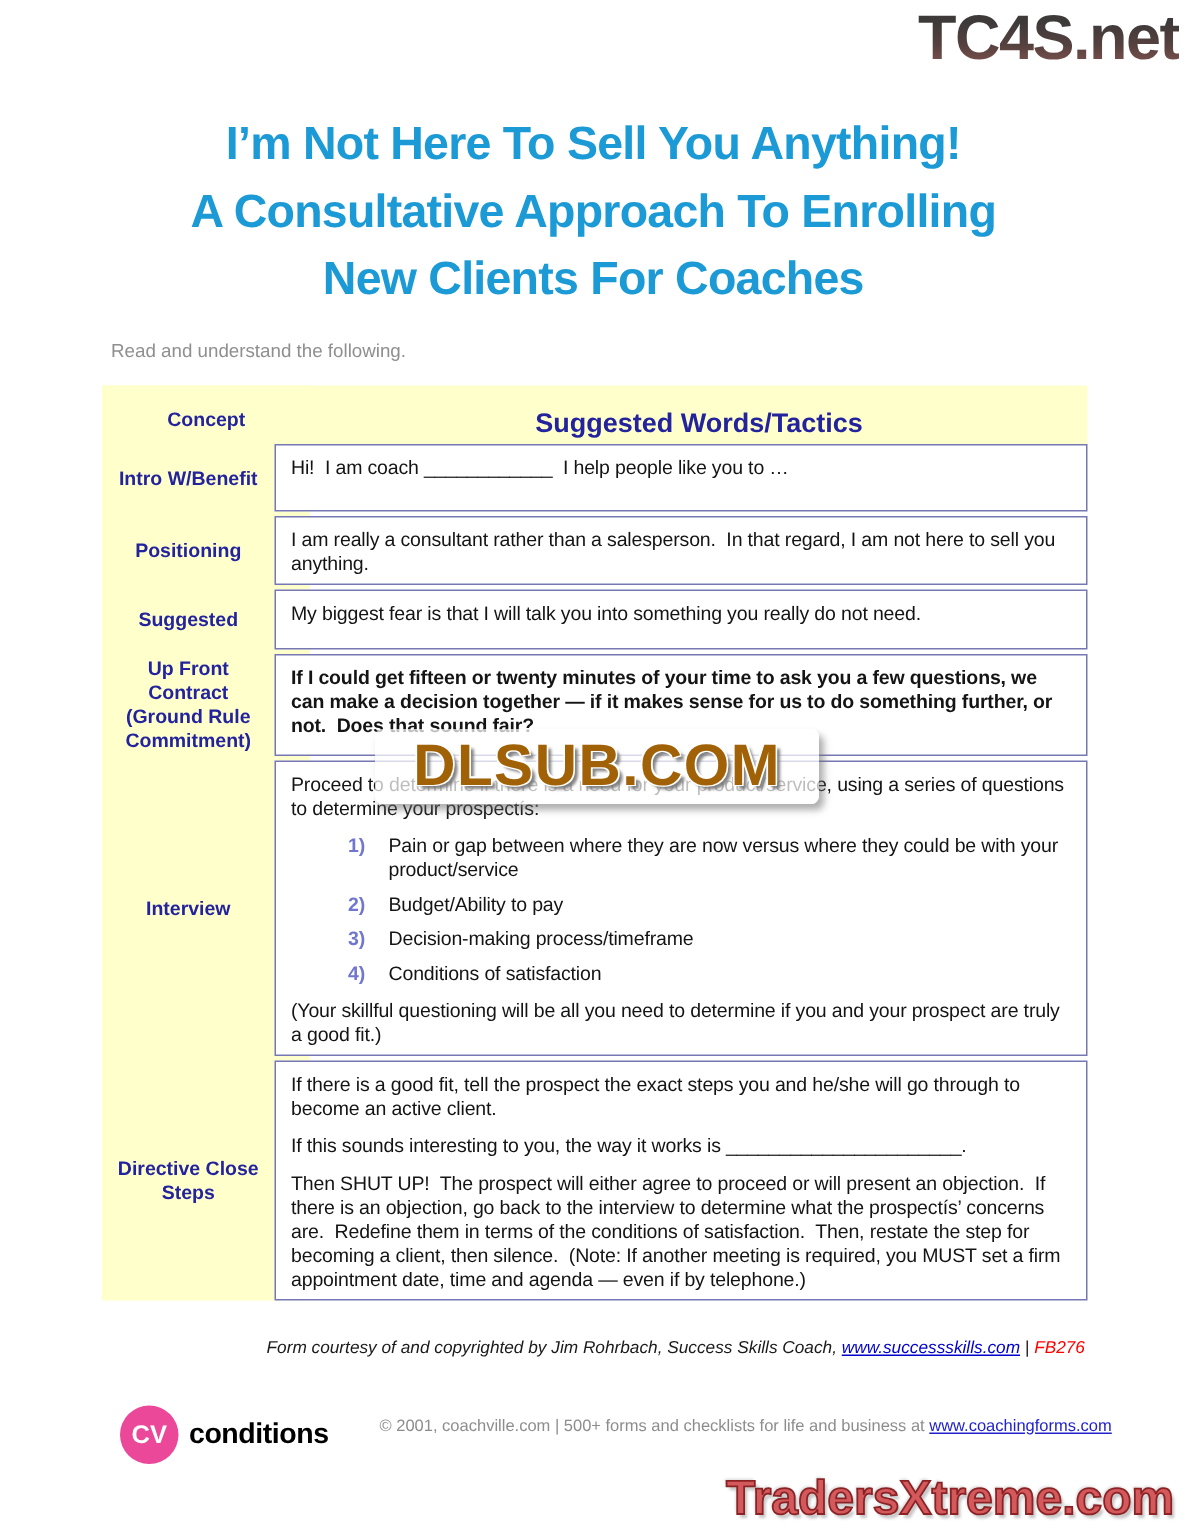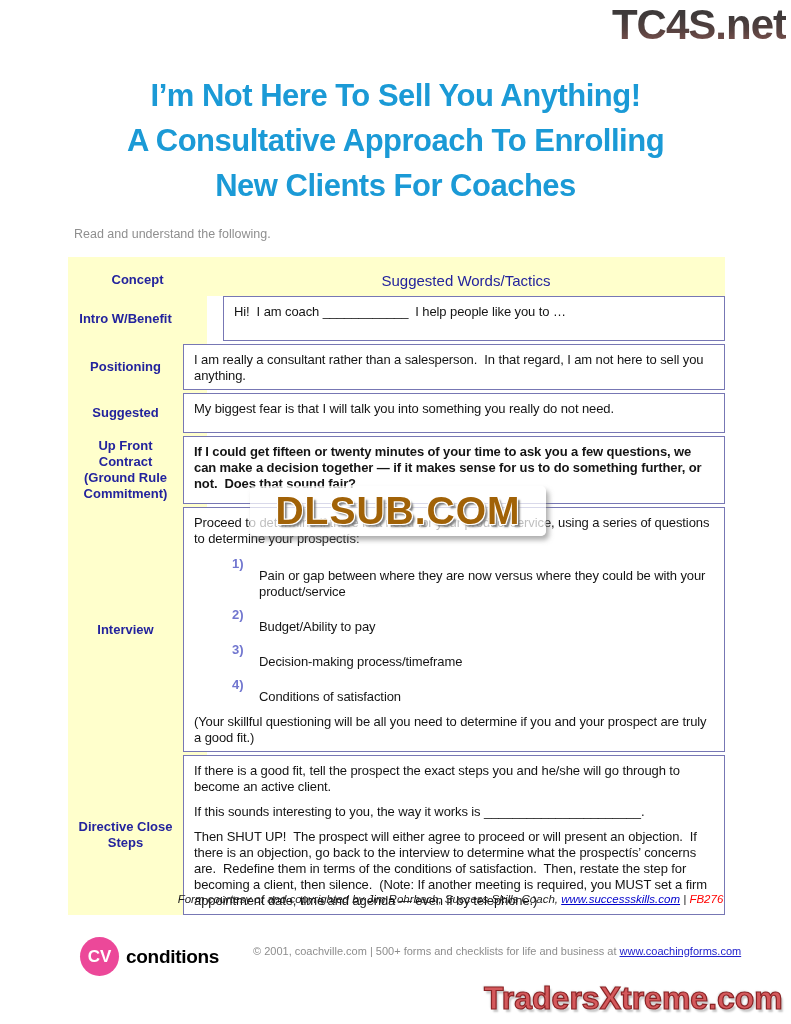--- a/index.html
+++ b/index.html
@@ -39,46 +39,46 @@
     position: absolute; left: 68px; top: 257px; width: 657px;
     background: linear-gradient(to right, #ffffcc 139px, #ffffff 139px);
   }
   .table-header { display: flex; height: 39px; background: #ffffcc; }
   .th-concept {
     width: 139px; flex: none; text-align: center; padding-top: 15px;
     color: #23239d; font-weight: bold; font-size: 13px;
   }
   .th-tactics {
     flex: 1; text-align: center; padding-top: 15px;
-    color: #23239d; font-weight: normal; font-size: 15px;
+    color: #23239d; font-weight: bold; font-size: 18px;
   }
   .trow { display: flex; margin-bottom: 3px; }
   .trow:last-child { margin-bottom: 0; }
   .concept-cell {
     width: 115px; flex: none; display: flex; align-items: center; justify-content: center;
     text-align: center; color: #23239d; font-weight: bold; font-size: 13px; line-height: 16px;
     padding: 2px 4px; box-sizing: border-box;
   }
   .content-cell {
     flex: 1; background: #ffffff; border: 1px solid #7777b4;
     padding: 7px 8px 5px 10px; box-sizing: border-box;
     font-size: 13px; line-height: 16px; color: #141414; letter-spacing: -0.1px;
   }
-  .table-body .trow:nth-child(1) .content-cell { min-height: 45px; margin-left: 40px; }
+  .table-body .trow:nth-child(1) .content-cell { min-height: 45px; }
   .table-body .trow:nth-child(2) .content-cell { min-height: 44px; }
   .table-body .trow:nth-child(3) .content-cell { min-height: 40px; }
   .table-body .trow:nth-child(4) .content-cell { min-height: 58px; font-weight: bold; }
   .table-body .trow:nth-child(5) .content-cell { min-height: 196px; }
   .table-body .trow:nth-child(6) .content-cell { min-height: 150px; }
   .content-cell p { margin: 0 0 9px 0; white-space: pre-wrap; }
   .content-cell p:last-child { margin-bottom: 0; }
   .num-list { margin: 0 0 9px 0; padding-left: 38px; }
   .num-item { display: flex; margin-bottom: 7px; }
   .num { color: #7176cf; font-weight: bold; width: 27px; flex: none; }
-  .num-text { flex: 1; margin-top: 12px; }
+  .num-text { flex: 1; }
 
   
   .dlsub {
     position: absolute; left: 250px; top: 486px; width: 296px; height: 50px;
     background: rgba(255,255,255,0.72); border-radius: 5px;
     box-shadow: 3px 4px 5px rgba(110,110,110,0.55);
     display: flex; align-items: center; justify-content: center;
     font-size: 39px; font-weight: bold; letter-spacing: 1px;
     color: #a16207; z-index: 20;
     text-shadow: -1px -1px 0 #fff, 1px -1px 0 #fff, -1px 1px 0 #fff, 1px 1px 0 #fff,

